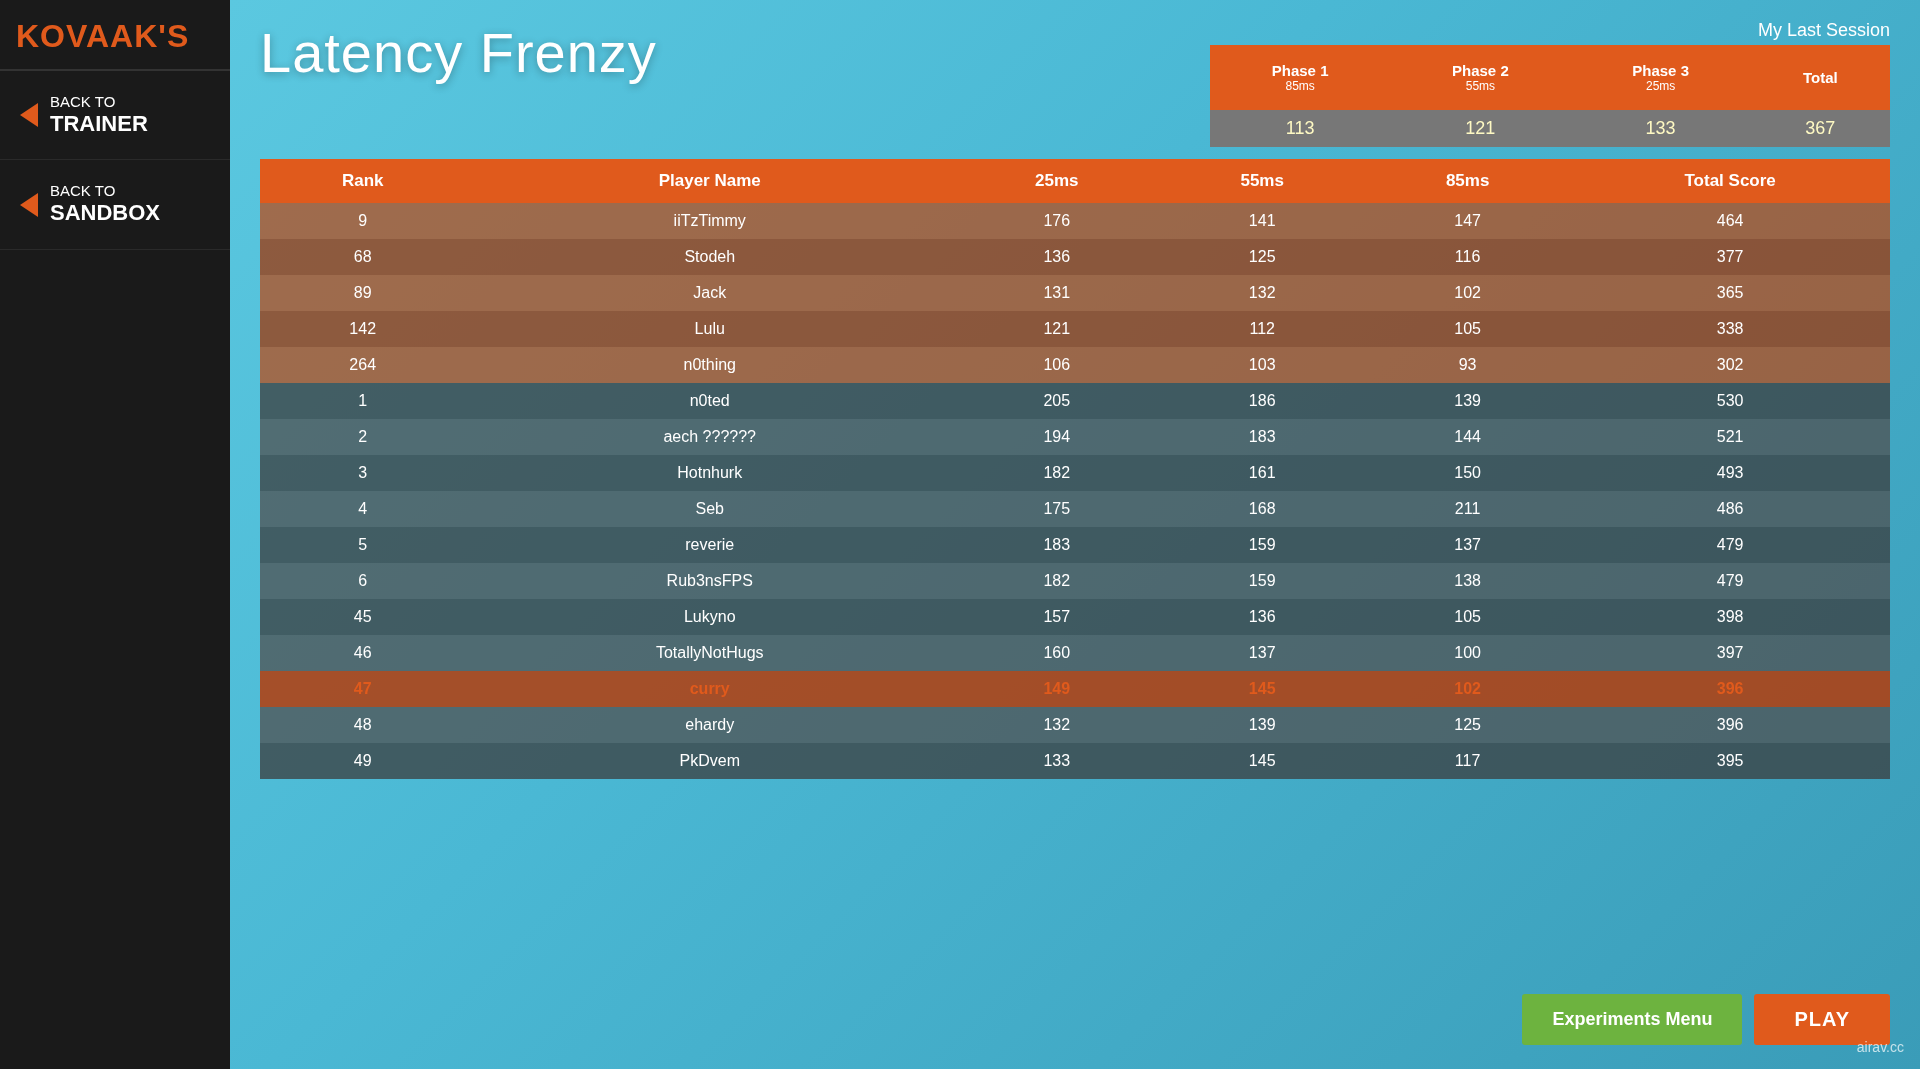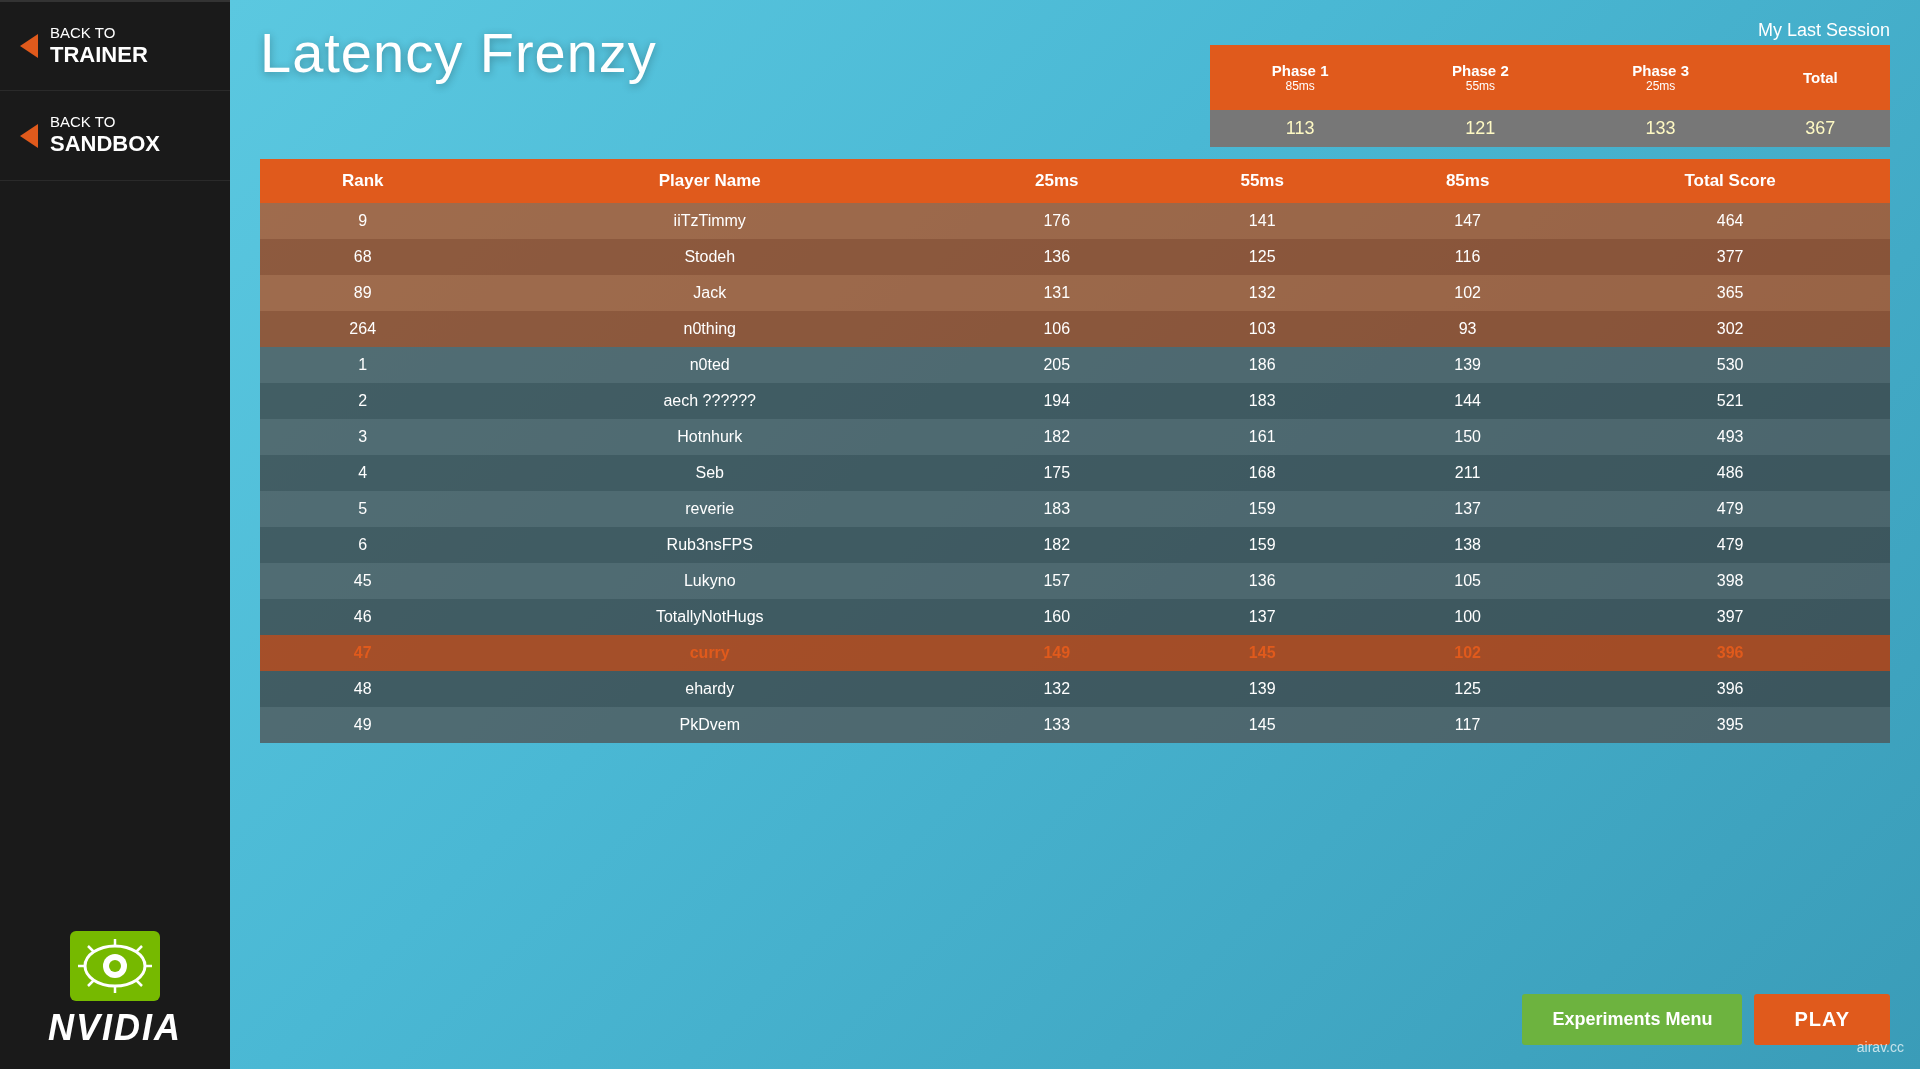--- a/index.html
+++ b/index.html
@@ -274,60 +274,43 @@
       bottom: 14px;
       right: 16px;
       color: rgba(255,255,255,0.7);
       font-size: 14px;
     }
   </style>
 </head>
 <body>
 
 <div id="sidebar">
+  <div id="logo-area">
+    <div class="kovaaks-logo">
+      <span style="color:#e05a1c;">K</span><span>ovaaK's</span>
+    </div>
+  </div>
   <div class="sidebar-divider"></div>
 
   <div class="sidebar-nav-item">
     <div class="nav-arrow"></div>
     <div class="nav-label">
       <span>BACK TO</span>
       <span class="nav-main">TRAINER</span>
     </div>
   </div>
 
   <div class="sidebar-nav-item">
     <div class="nav-arrow"></div>
     <div class="nav-label">
       <span>BACK TO</span>
       <span class="nav-main">SANDBOX</span>
     </div>
   </div>
 
-  <div class="sidebar-bottom">
-    <div class="nvidia-logo-area">
-
-      <svg class="nvidia-icon" viewBox="0 0 90 70" xmlns="http://www.w3.org/2000/svg">
-        <rect width="90" height="70" fill="#76b900" rx="6"></rect>
-
-        <ellipse cx="45" cy="35" rx="30" ry="20" fill="none" stroke="white" stroke-width="3"></ellipse>
-        <circle cx="45" cy="35" r="12" fill="white"></circle>
-        <circle cx="45" cy="35" r="6" fill="#76b900"></circle>
-
-        <line x1="15" y1="35" x2="8" y2="35" stroke="white" stroke-width="2.5"></line>
-        <line x1="75" y1="35" x2="82" y2="35" stroke="white" stroke-width="2.5"></line>
-        <line x1="45" y1="15" x2="45" y2="8" stroke="white" stroke-width="2.5"></line>
-        <line x1="45" y1="55" x2="45" y2="62" stroke="white" stroke-width="2.5"></line>
-        <line x1="24" y1="21" x2="18" y2="15" stroke="white" stroke-width="2.5"></line>
-        <line x1="66" y1="49" x2="72" y2="55" stroke="white" stroke-width="2.5"></line>
-        <line x1="66" y1="21" x2="72" y2="15" stroke="white" stroke-width="2.5"></line>
-        <line x1="24" y1="49" x2="18" y2="55" stroke="white" stroke-width="2.5"></line>
-      </svg>
-      <div class="nvidia-text">NVIDIA</div>
-    </div>
-  </div>
 </div>
 
 <div id="main">
 
   <div id="header-row">
     <h1 id="game-title">Latency Frenzy</h1>
 
     <div id="session-panel">
       <div class="session-label">My Last Session</div>
       <table class="session-table">
@@ -381,20 +364,28 @@
             <td>377</td>
           </tr>
           <tr class="orange-group">
             <td>89</td>
             <td>Jack</td>
             <td>131</td>
             <td>132</td>
             <td>102</td>
             <td>365</td>
           </tr>
+          <tr class="orange-group" style="background: rgba(160, 55, 10, 0.75);">
+            <td>142</td>
+            <td>Lulu</td>
+            <td>121</td>
+            <td>112</td>
+            <td>105</td>
+            <td>338</td>
+          </tr>
           <tr class="orange-group">
             <td>264</td>
             <td>n0thing</td>
             <td>106</td>
             <td>103</td>
             <td>93</td>
             <td>302</td>
           </tr>
           <tr>
             <td>1</td>

